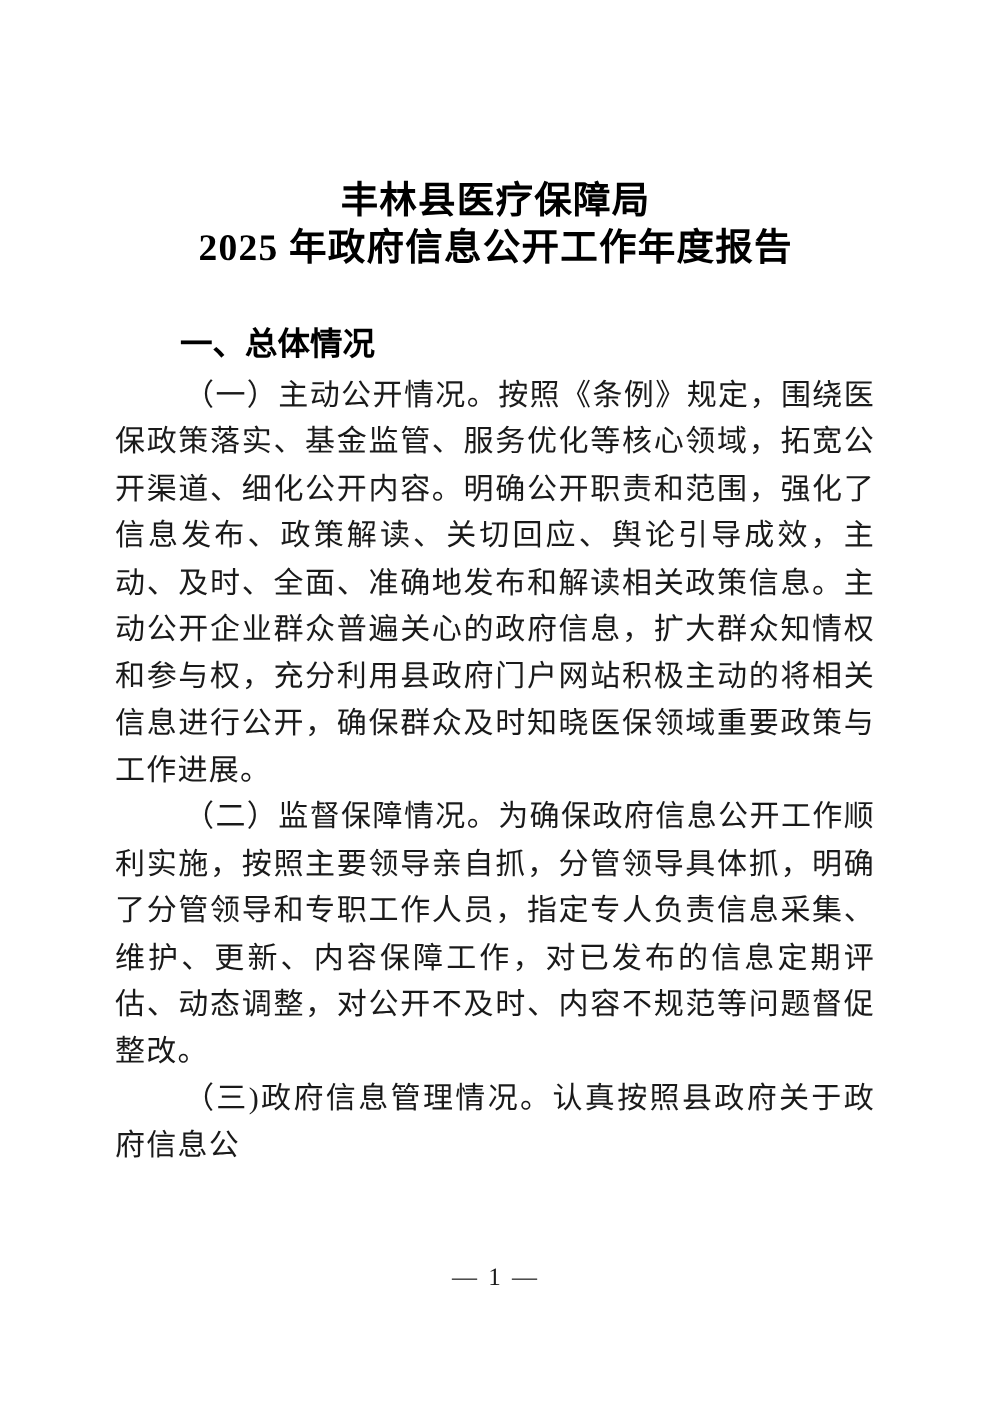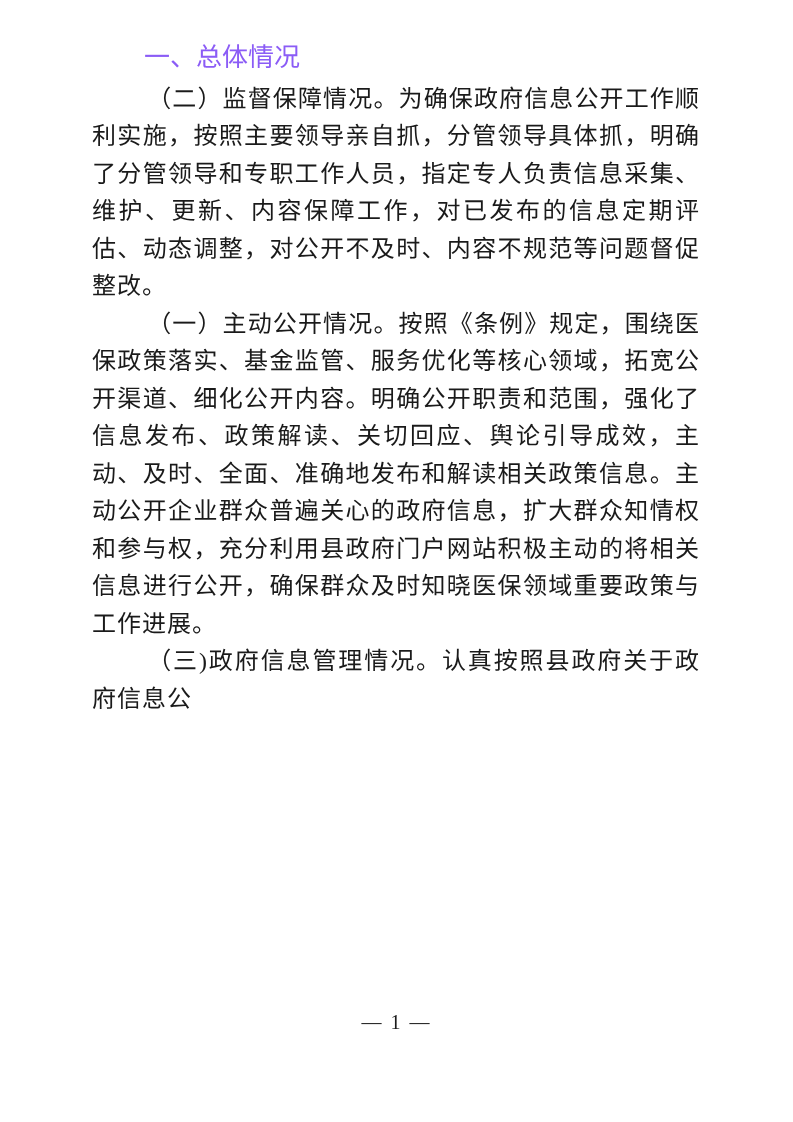--- a/index.html
+++ b/index.html
@@ -25,22 +25,22 @@
     font-size: 30px;
     line-height: 38px;
     letter-spacing: 1px;
   }
   .content {
     margin: 39px 93px 0 92px; 
   }
   .section-heading {
     margin: 0 0 4px 0;
     font-family: "Liberation Sans", "DejaVu Sans", sans-serif;
-    font-weight: normal;
-    color: #8b5cf6;
+    font-weight: bold;
+    color: #000000;
     font-size: 26px;
     line-height: 37.5px;
     text-indent: 2em;
   }
   .para {
     margin: 0;
     font-size: 24px;
     line-height: 37.5px;
     text-align: justify;
     text-justify: inter-character;
@@ -57,23 +57,27 @@
     line-height: 24px;
     color: #1a1a1a;
     letter-spacing: 2px;
   }
 </style>
 </head>
 <body>
 
 <div class="page">
 
+  <div class="doc-title">
+    <div>丰林县医疗保障局</div>
+    <div>2025 年政府信息公开工作年度报告</div>
+  </div>
 
   <div class="content">
     <h2 class="section-heading">一、总体情况</h2>
+    <p class="para">（一）主动公开情况。按照《条例》规定，围绕医保政策落实、基金监管、服务优化等核心领域，拓宽公开渠道、细化公开内容。明确公开职责和范围，强化了信息发布、政策解读、关切回应、舆论引导成效，主动、及时、全面、准确地发布和解读相关政策信息。主动公开企业群众普遍关心的政府信息，扩大群众知情权和参与权，充分利用县政府门户网站积极主动的将相关信息进行公开，确保群众及时知晓医保领域重要政策与工作进展。</p>
     <p class="para">（二）监督保障情况。为确保政府信息公开工作顺利实施，按照主要领导亲自抓，分管领导具体抓，明确了分管领导和专职工作人员，指定专人负责信息采集、维护、更新、内容保障工作，对已发布的信息定期评估、动态调整，对公开不及时、内容不规范等问题督促整改。</p>
-    <p class="para">（一）主动公开情况。按照《条例》规定，围绕医保政策落实、基金监管、服务优化等核心领域，拓宽公开渠道、细化公开内容。明确公开职责和范围，强化了信息发布、政策解读、关切回应、舆论引导成效，主动、及时、全面、准确地发布和解读相关政策信息。主动公开企业群众普遍关心的政府信息，扩大群众知情权和参与权，充分利用县政府门户网站积极主动的将相关信息进行公开，确保群众及时知晓医保领域重要政策与工作进展。</p>
     <p class="para">（三)政府信息管理情况。认真按照县政府关于政府信息公</p>
   </div>
 
   <div class="footer">— 1 —</div>
 
 </div>
 
 </body></html>

